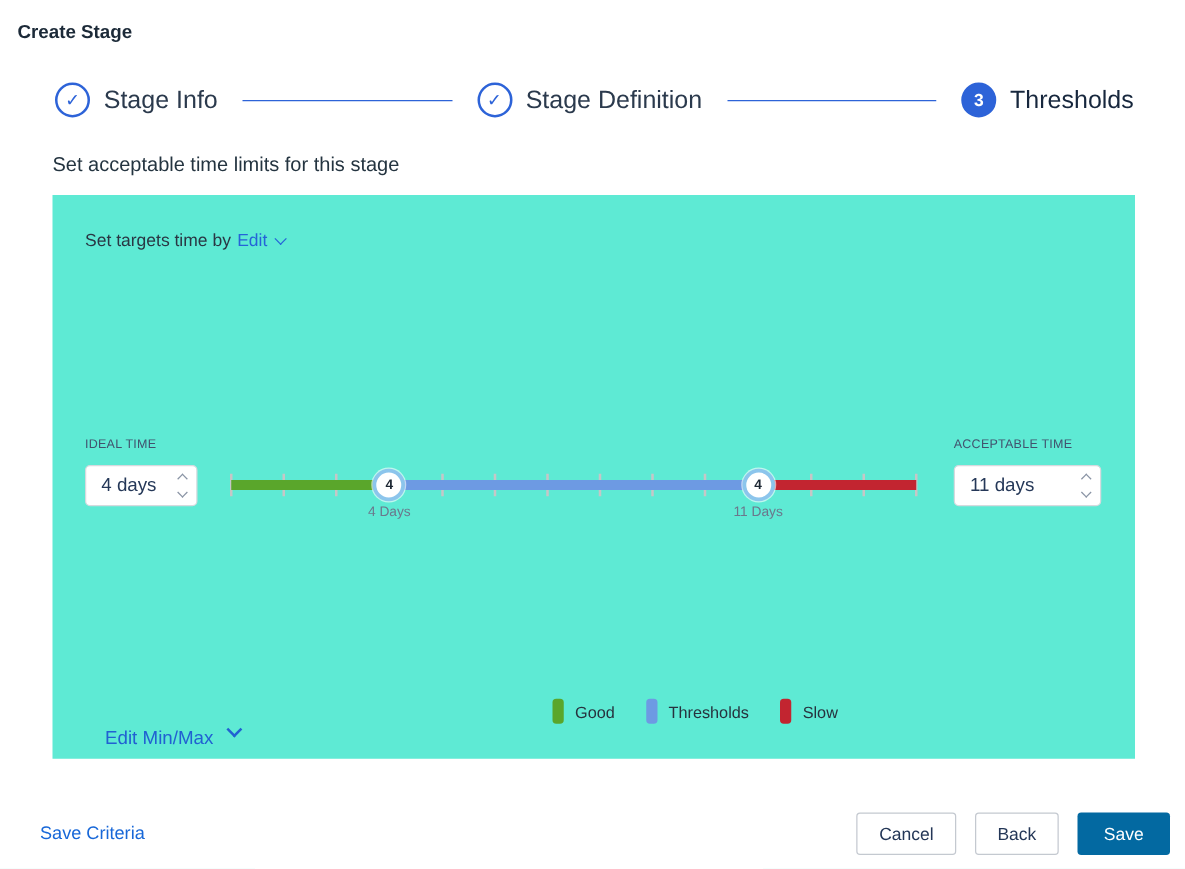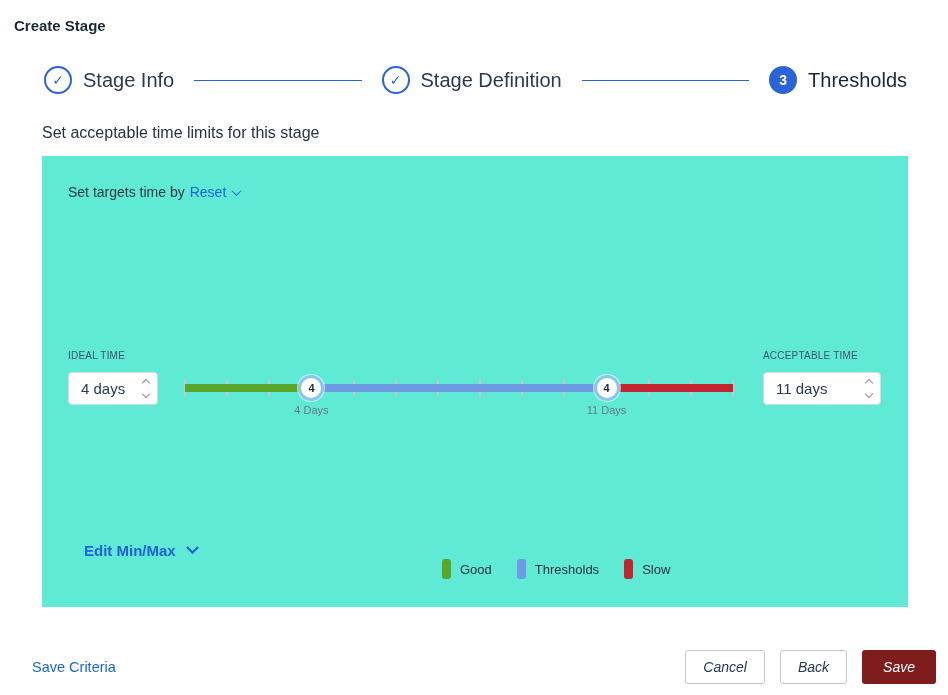--- a/index.html
+++ b/index.html
@@ -52,35 +52,35 @@
   .tick { position:absolute; top:21px; width:2px; height:18px; background:#c6c6c6; transform:translateX(-50%); }
   .seg { position:absolute; top:26px; height:8px; }
   .handle { position:absolute; top:30px; width:26px; height:26px; border-radius:50%; background:#ffffff;
             border:3px solid #8cc5ec; transform:translate(-50%,-50%); display:flex; align-items:center;
             justify-content:center; font-size:11px; font-weight:700; color:#1d2733; cursor:grab; z-index:2;
             box-shadow:0 0 0 1px rgba(255,255,255,.6); }
   .handle-day-label { position:absolute; top:46px; transform:translateX(-50%); font-size:11px;
                       color:#6b778c; white-space:nowrap; }
 
   
-  .edit-minmax { position:absolute; left:42px; top:386px; font-size:15px; color:#2161d2;
-                 display:flex; align-items:center; cursor:pointer;font-weight:bold; }
+  .edit-minmax { position:absolute; left:42px; top:426px; font-size:15px; color:#2161d2;
+                 display:flex; cursor:pointer; }
   .edit-chev { display:inline-block; width:9px; height:9px; border-right:2px solid #2161d2;
                border-bottom:2px solid #2161d2; transform:rotate(45deg) translate(-2px,-2px); margin-left:12px; }
 
   .legend { position:absolute; left:400px; top:403px; display:flex; align-items:flex-end; gap:25px; }
   .legend-item { display:flex; align-items:center; }
   .swatch { width:9px; height:20px; border-radius:3px; flex:0 0 auto; }
   .legend-text { margin-left:9px; font-size:13px; font-weight:500; color:#27323e; }
 
   
   .reset-link { position:absolute; left:32px; top:659px; font-size:14.5px; color:#1767d8; cursor:pointer; }
   .footer-buttons { position:absolute; right:12px; top:650px; display:flex; gap:15px; }
   .btn { height:34px; border-radius:3px; font-family:inherit; font-size:14px; cursor:pointer; }
-  .btn-ghost { background:#ffffff; border:1px solid #c4c9d0; color:#243757; padding:0 17px;font-style:italic; }
+  .btn-ghost { background:#ffffff; border:1px solid #c4c9d0; color:#243757; padding:0 17px; }
   .btn-primary { border:none; color:#ffffff; padding:0 21px; font-weight:500; }
 </style>
 </head>
 <body>
 
 <div class="page-title">Create Stage</div>
 
 <div class="stepper">
   <div class="step">
     <div class="step-circle complete">✓</div>
@@ -98,21 +98,21 @@
   </div>
 </div>
 
 <div class="section-heading">Set acceptable time limits for this stage</div>
 
 <div class="panel">
 
   <div class="targets-row">
     <span>Set targets time by</span>
     <span class="targets-unit">
-      <span>Reset</span>
+      <span>Edit</span>
       <span class="chev"></span>
     </span>
   </div>
 
   <div class="field-label ideal-label">IDEAL TIME</div>
   <div class="spin-box ideal-box">
     <input value="4 days" style="">
     <span class="spinner">
       <span class="spin-chev spin-up"></span>
       <span class="spin-chev spin-down"></span>
@@ -173,14 +173,14 @@
       <span class="legend-text">Slow</span>
     </div>
   </div>
 
 </div>
 
 <div class="reset-link">Save Criteria</div>
 <div class="footer-buttons">
   <button class="btn btn-ghost">Cancel</button>
   <button class="btn btn-ghost">Back</button>
-  <button class="btn btn-primary" id="save-btn" style="background: #7f1d1d; font-style: italic;">Save</button>
+  <button class="btn btn-primary" id="save-btn" style="background: #0369a1;">Save</button>
 </div>
 
 </body></html>

